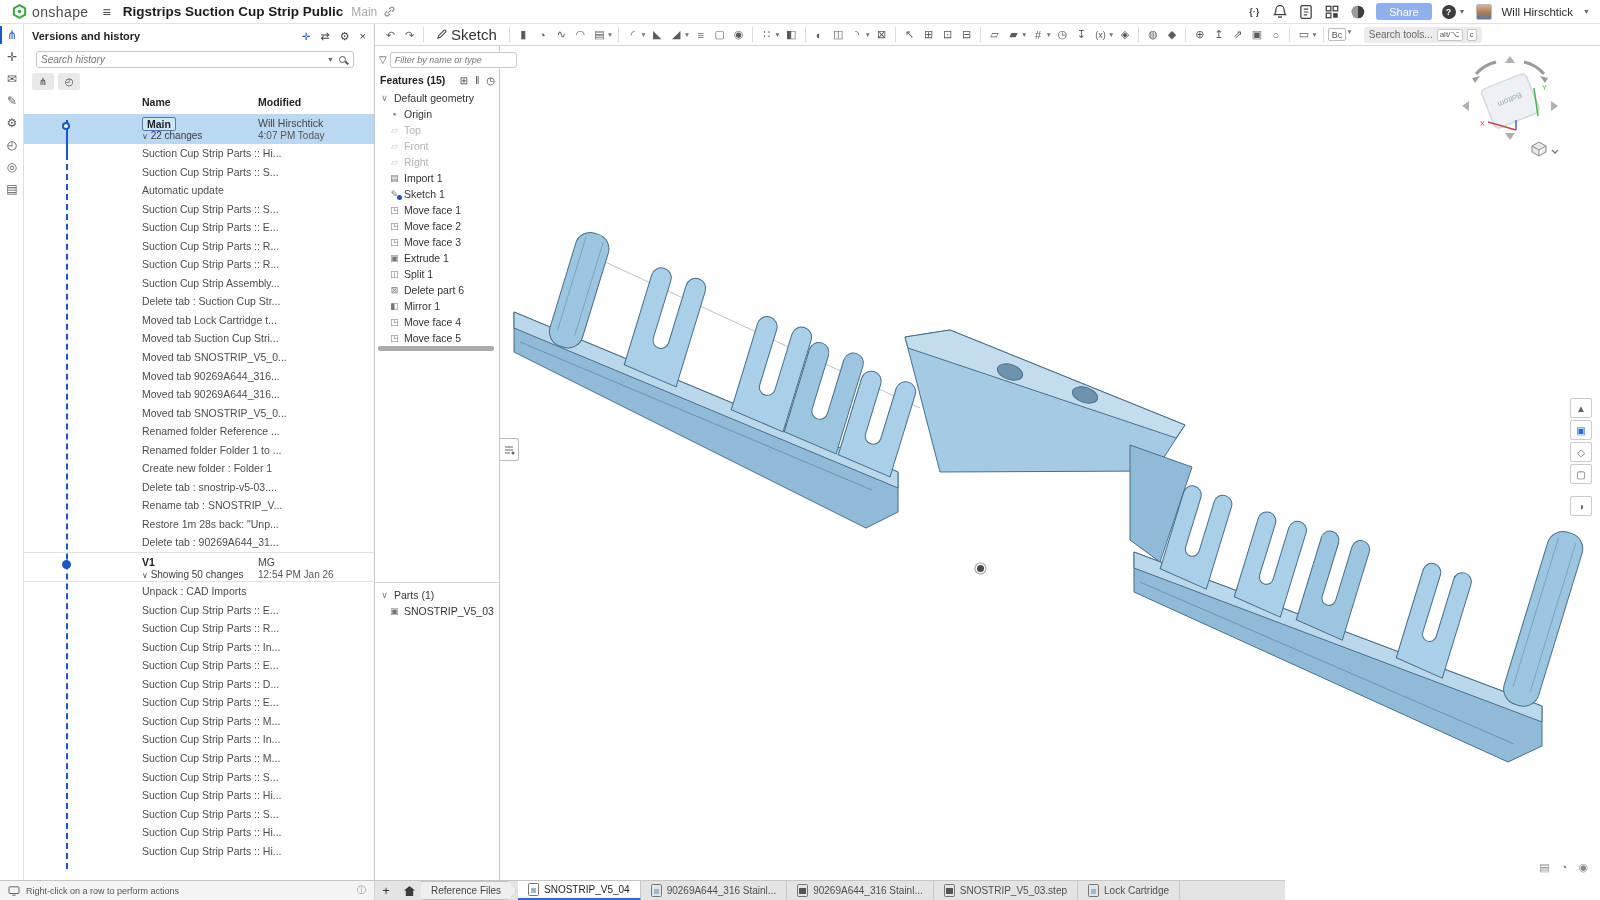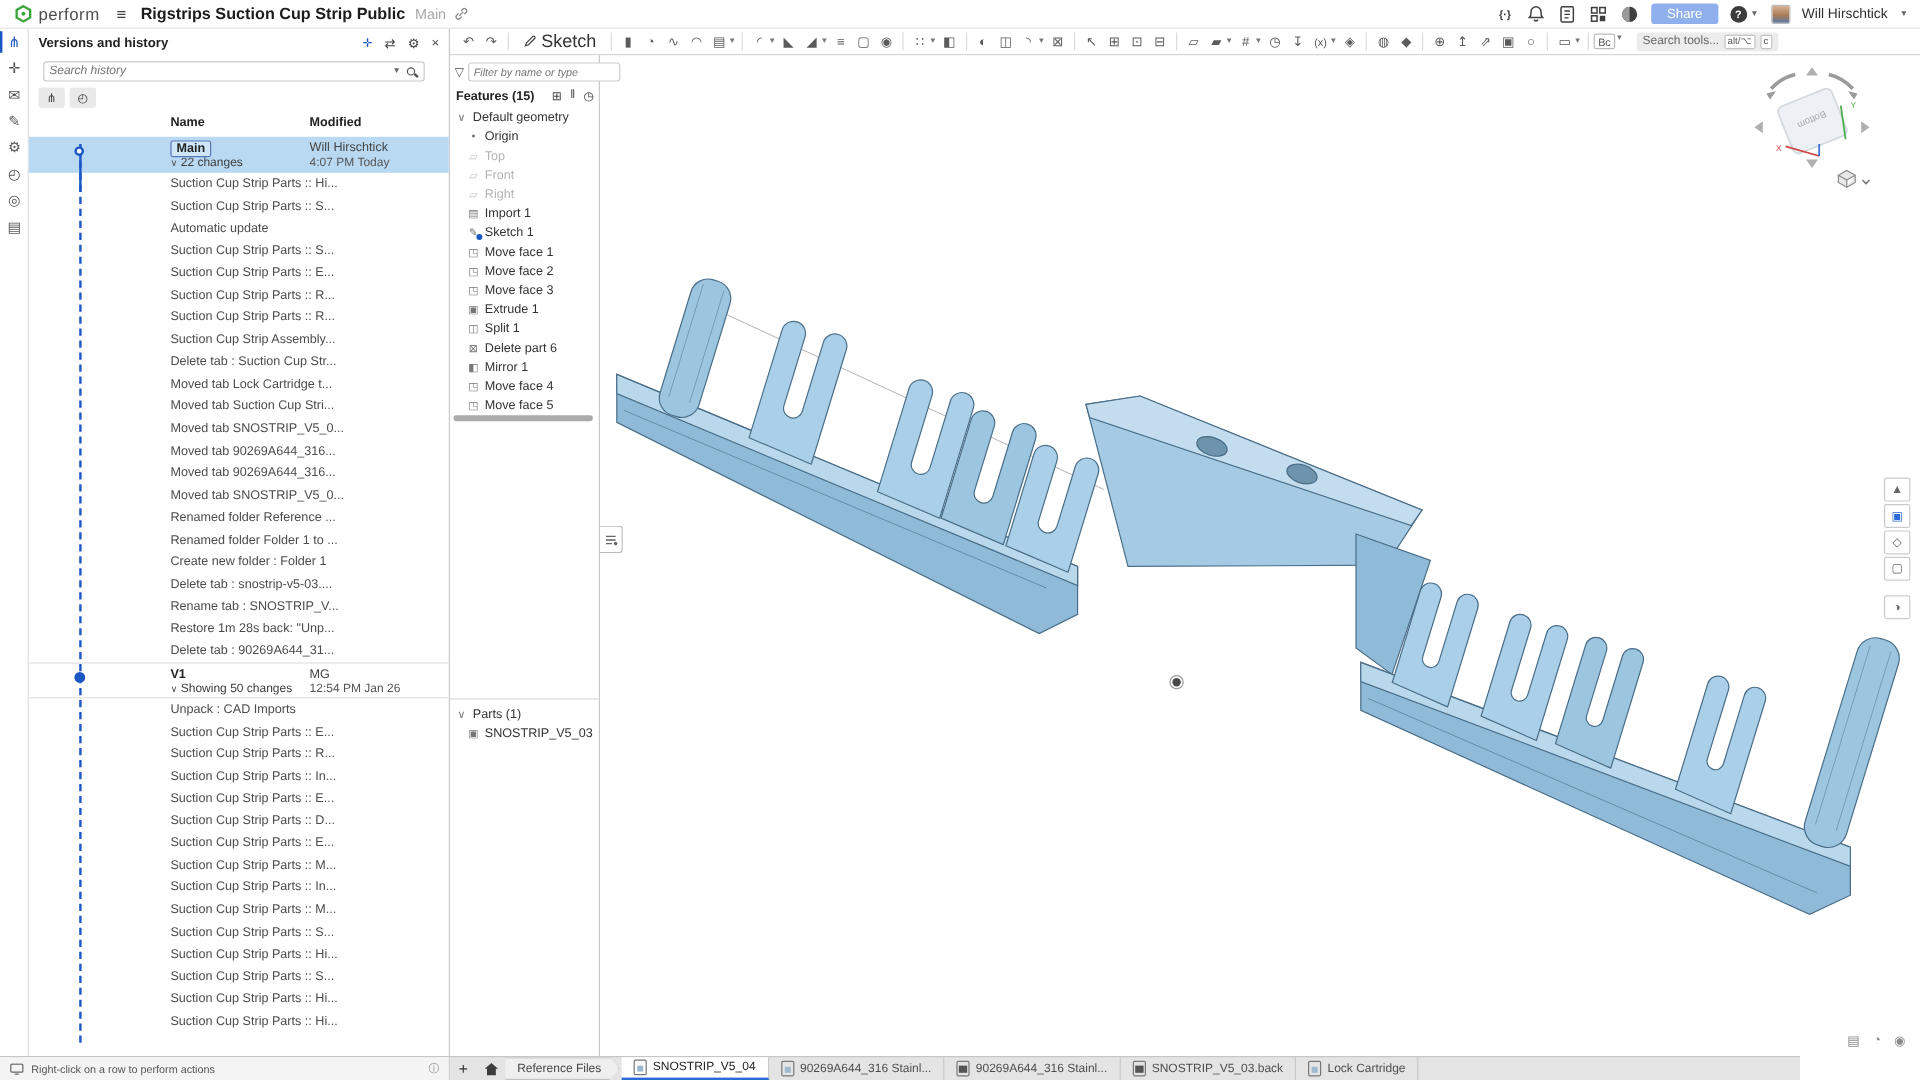--- a/index.html
+++ b/index.html
@@ -122,21 +122,21 @@
   #right-tools { position:absolute; right:8px; top:352px; display:flex; flex-direction:column; gap:2px; }
   .rt-btn { width:22px; height:20px; background:#fff; border:1px solid #cbcbcb; border-radius:2px;
     display:flex; align-items:center; justify-content:center; font-size:10px; color:#666; cursor:pointer; }
   .rt-btn.accent { color:#2b6bd8; }
   .rt-gap { height:8px; }
   #vp-corner-icons { position:absolute; right:12px; bottom:6px; display:flex; gap:11px; color:#8a8a8a; font-size:11px; }
   .target-dot { position:absolute; left:477px; top:519px; width:7px; height:7px; border-radius:50%;
     background:#4a4a4a; box-shadow:0 0 0 1.5px #fff, 0 0 0 2.5px #9a9a9a; }
 
   
-  #bottombar { position:absolute; left:0; bottom:0; width:1500px; height:20px; background:#e4e4e4;
+  #bottombar { position:absolute; left:0; bottom:0; width:1285px; height:20px; background:#e4e4e4;
     border-top:1px solid #c6c6c6; display:flex; align-items:stretch; z-index:30; }
   .bb-status { width:375px; background:#f4f4f4; border-right:1px solid #cfcfcf; display:flex;
     align-items:center; padding:0 8px; gap:6px; position:relative; }
   .bb-status-txt { font-size:9px; color:#555; }
   .bb-info { position:absolute; right:8px; font-size:9px; color:#888; }
   .bb-plus { width:22px; display:flex; align-items:center; justify-content:center; font-size:13px; color:#333; cursor:pointer; }
   .bb-home { width:24px; display:flex; align-items:center; justify-content:center; cursor:pointer; }
   .crumb { background:#efefef; border:1px solid #c2c2c2; border-left:none; font-size:10px; color:#444;
     display:flex; align-items:center; padding:0 14px 0 10px; margin-right:2px; cursor:pointer;
     clip-path:polygon(0 0, calc(100% - 8px) 0, 100% 50%, calc(100% - 8px) 100%, 0 100%); }
@@ -149,21 +149,21 @@
 </style>
 </head>
 <body>
 
 <div id="topbar">
   <div class="logo-wrap">
     <svg width="15" height="15" viewBox="0 0 20 20">
       <polygon points="10,1.5 17.5,5.7 17.5,14.3 10,18.5 2.5,14.3 2.5,5.7" fill="none" stroke="#3aa53f" stroke-width="2.6"></polygon>
       <circle cx="10" cy="10" r="2.2" fill="#3aa53f"></circle>
     </svg>
-    <span class="logo-word">perform</span>
+    <span class="logo-word">onshape</span>
   </div>
   <span class="hamburger">≡</span>
   <span class="doc-title">Rigstrips Suction Cup Strip Public</span>
   <span class="doc-branch">Main</span>
   <svg class="link-ic" width="11" height="11" viewBox="0 0 12 12">
     <path d="M4.5 7.5 L7.5 4.5 M3 6 L1.8 7.2 a2 2 0 0 0 3 3 L6 9 M6 3 L7.2 1.8 a2 2 0 0 1 3 3 L9 6" fill="none" stroke="#888" stroke-width="1.2" stroke-linecap="round"></path>
   </svg>
   <div id="topbar-right">
     <span class="tb-mini" style="font-size:9px;font-weight:bold">{·}</span>
     <svg class="tb-mini" width="13" height="13" viewBox="0 0 14 14">
@@ -591,20 +591,20 @@
       <span class="doc-tab">
         <span class="tab-ic ps"></span>
         <span>90269A644_316 Stainl...</span>
       </span>
       <span class="doc-tab">
         <span class="tab-ic step"></span>
         <span>90269A644_316 Stainl...</span>
       </span>
       <span class="doc-tab">
         <span class="tab-ic step"></span>
-        <span>SNOSTRIP_V5_03.back</span>
+        <span>SNOSTRIP_V5_03.step</span>
       </span>
       <span class="doc-tab">
         <span class="tab-ic ps"></span>
         <span>Lock Cartridge</span>
       </span>
     </span>
 </div>
 
 </body></html>

